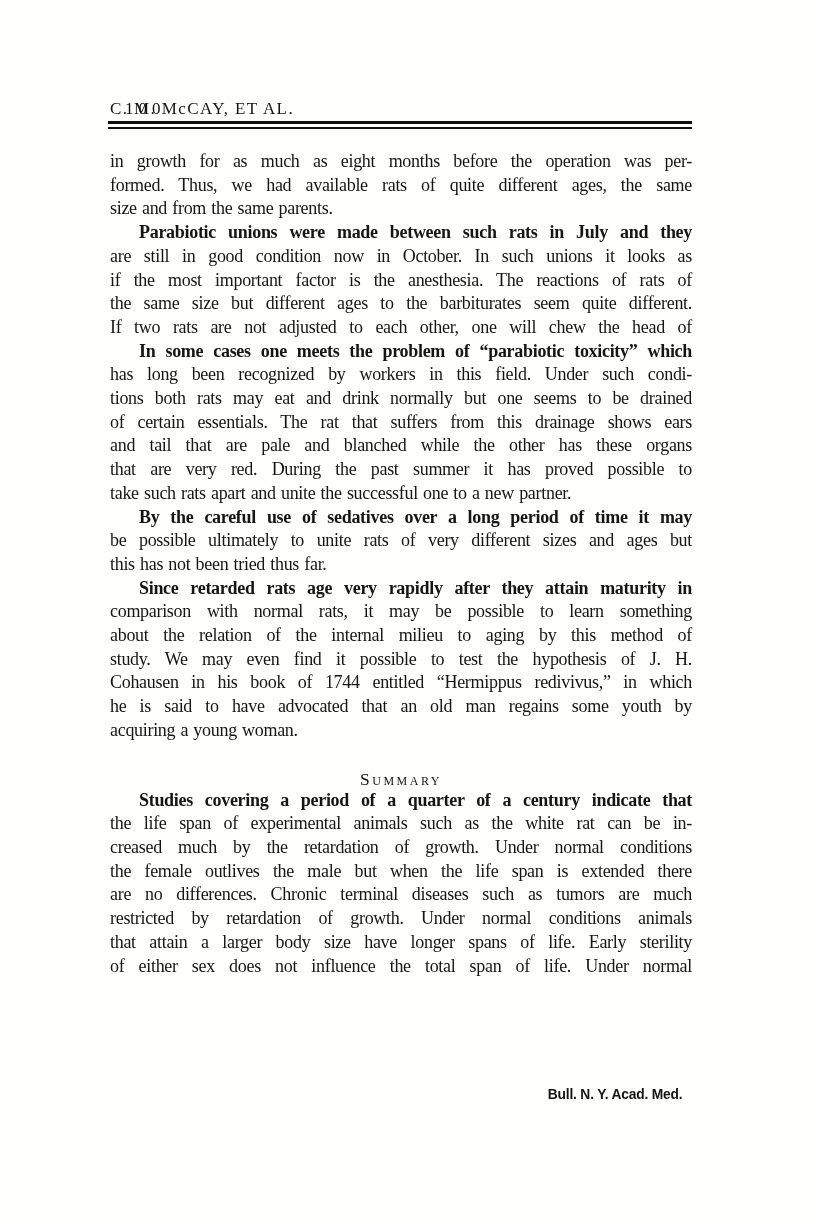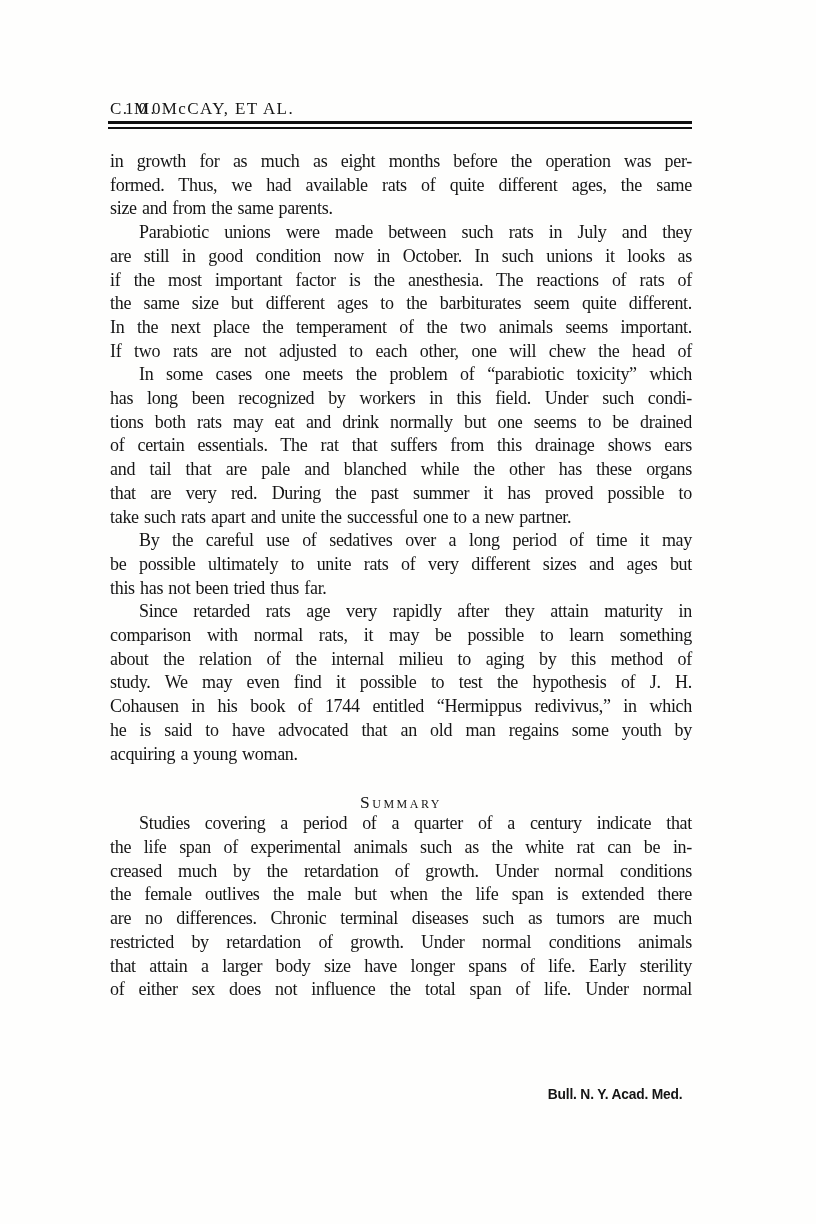--- a/index.html
+++ b/index.html
@@ -64,21 +64,21 @@
     word-spacing: 1px;
   }
   .para { margin: 0; }
   .para .line {
     text-align: justify;
     text-align-last: justify;
     white-space: nowrap;
   }
   .para .line.last { text-align-last: left; }
   .para.justify-last .line.last { text-align-last: justify; }
-  .para.indent .line:first-child { text-indent: 29px; }
+  .para.indent .line:first-child { text-indent: 29px; font-weight: bold; }
 
   
   .summary-heading {
     margin: 26px 0 0 0;
     font-size: 17.5px;
     font-weight: normal;
     font-variant: small-caps;
     letter-spacing: 2.5px;
     text-align: center;
     line-height: 20px;
@@ -116,21 +116,20 @@
         <div class="line">in growth for as much as eight months before the operation was per-</div>
         <div class="line">formed. Thus, we had available rats of quite different ages, the same</div>
         <div class="line last">size and from the same parents.</div>
       </div>
 
     <div class="para indent">
         <div class="line">Parabiotic unions were made between such rats in July and they</div>
         <div class="line">are still in good condition now in October. In such unions it looks as</div>
         <div class="line">if the most important factor is the anesthesia. The reactions of rats of</div>
         <div class="line">the same size but different ages to the barbiturates seem quite different.</div>
-        <div class="line">In the next place the temperament of the two animals seems important.</div>
         <div class="line">If two rats are not adjusted to each other, one will chew the head of</div>
       </div>
 
     <div class="para indent">
         <div class="line">In some cases one meets the problem of “parabiotic toxicity” which</div>
         <div class="line">has long been recognized by workers in this field. Under such condi-</div>
         <div class="line">tions both rats may eat and drink normally but one seems to be drained</div>
         <div class="line">of certain essentials. The rat that suffers from this drainage shows ears</div>
         <div class="line">and tail that are pale and blanched while the other has these organs</div>
         <div class="line">that are very red. During the past summer it has proved possible to</div>

